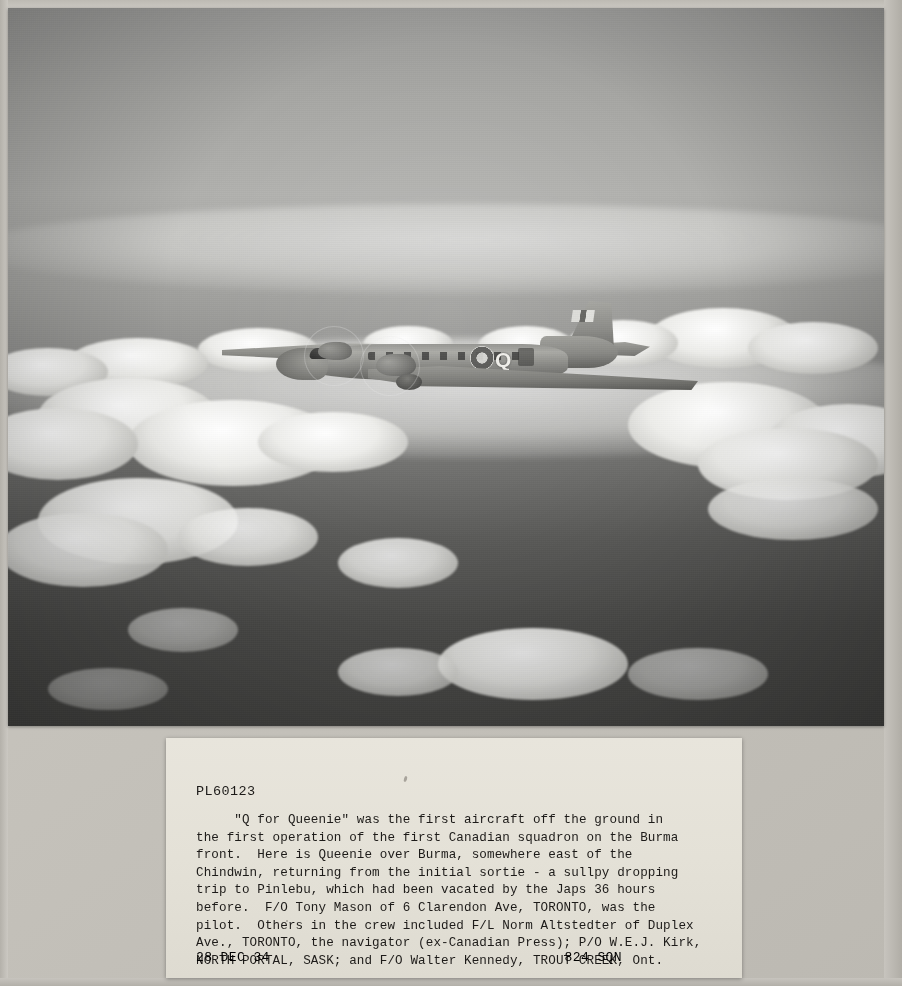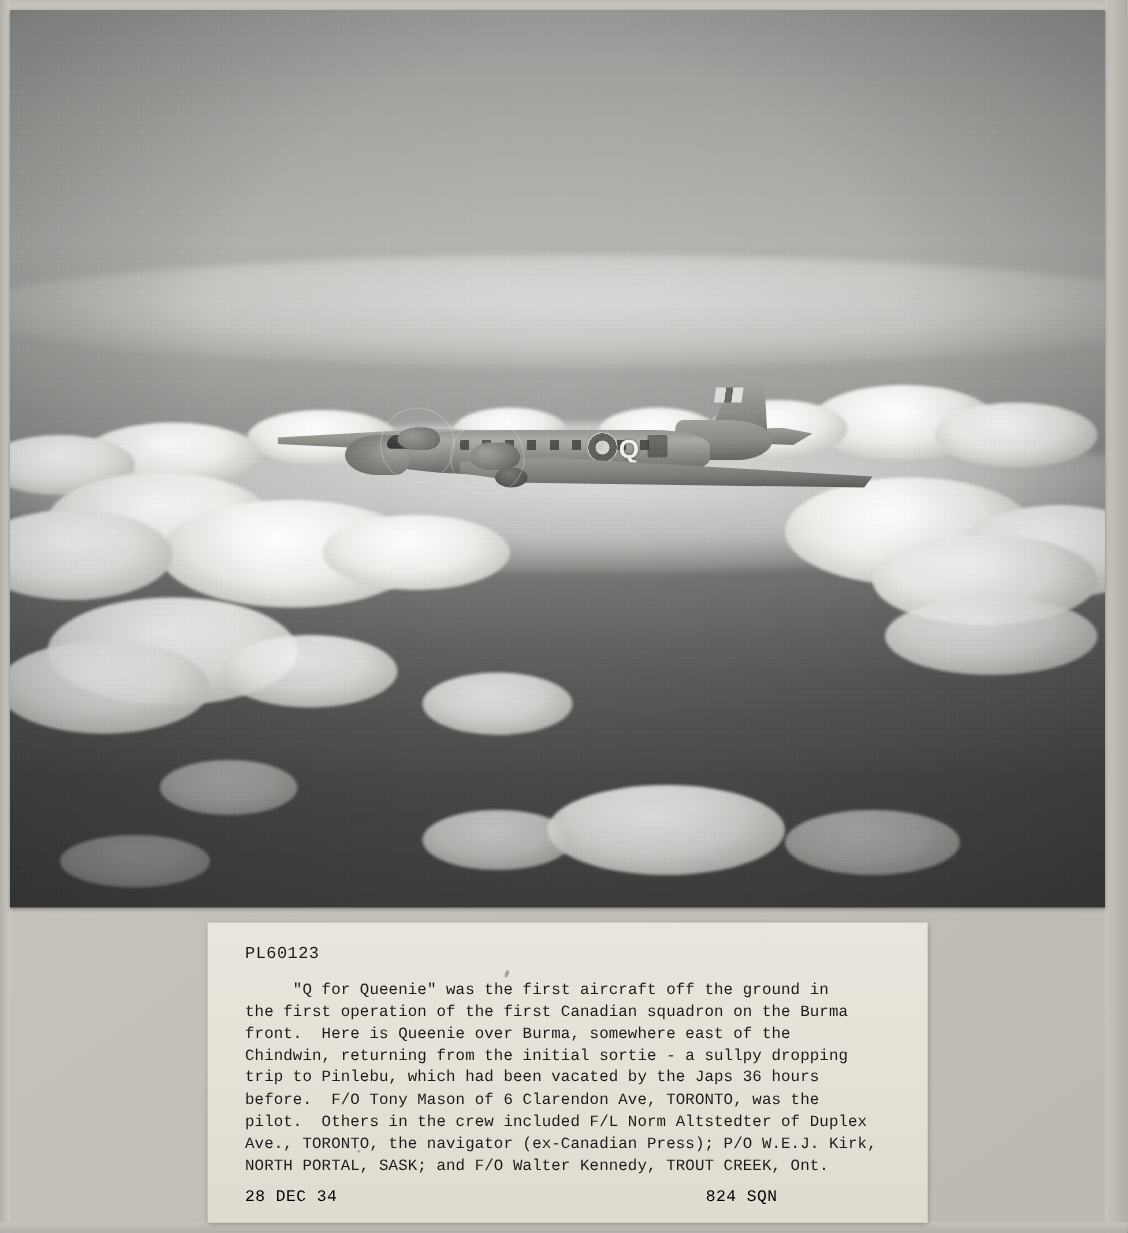--- a/index.html
+++ b/index.html
@@ -270,20 +270,21 @@
     left: 0; top: 0; right: 0; bottom: 0;
     padding: 18px 22px 10px 30px;
     box-sizing: border-box;
     font-family: "Liberation Mono", monospace;
     color: #1d1b19;
   }
   #photo-id {
     font-size: 13.5px;
     letter-spacing: .4px;
     margin-bottom: 13px;
+    margin-top: 28px;
   }
   #caption-body {
     font-size: 12.6px;
     line-height: 17.6px;
     white-space: pre-wrap;
     letter-spacing: .1px;
   }
   #caption-footer {
     position: absolute;
     left: 30px;

